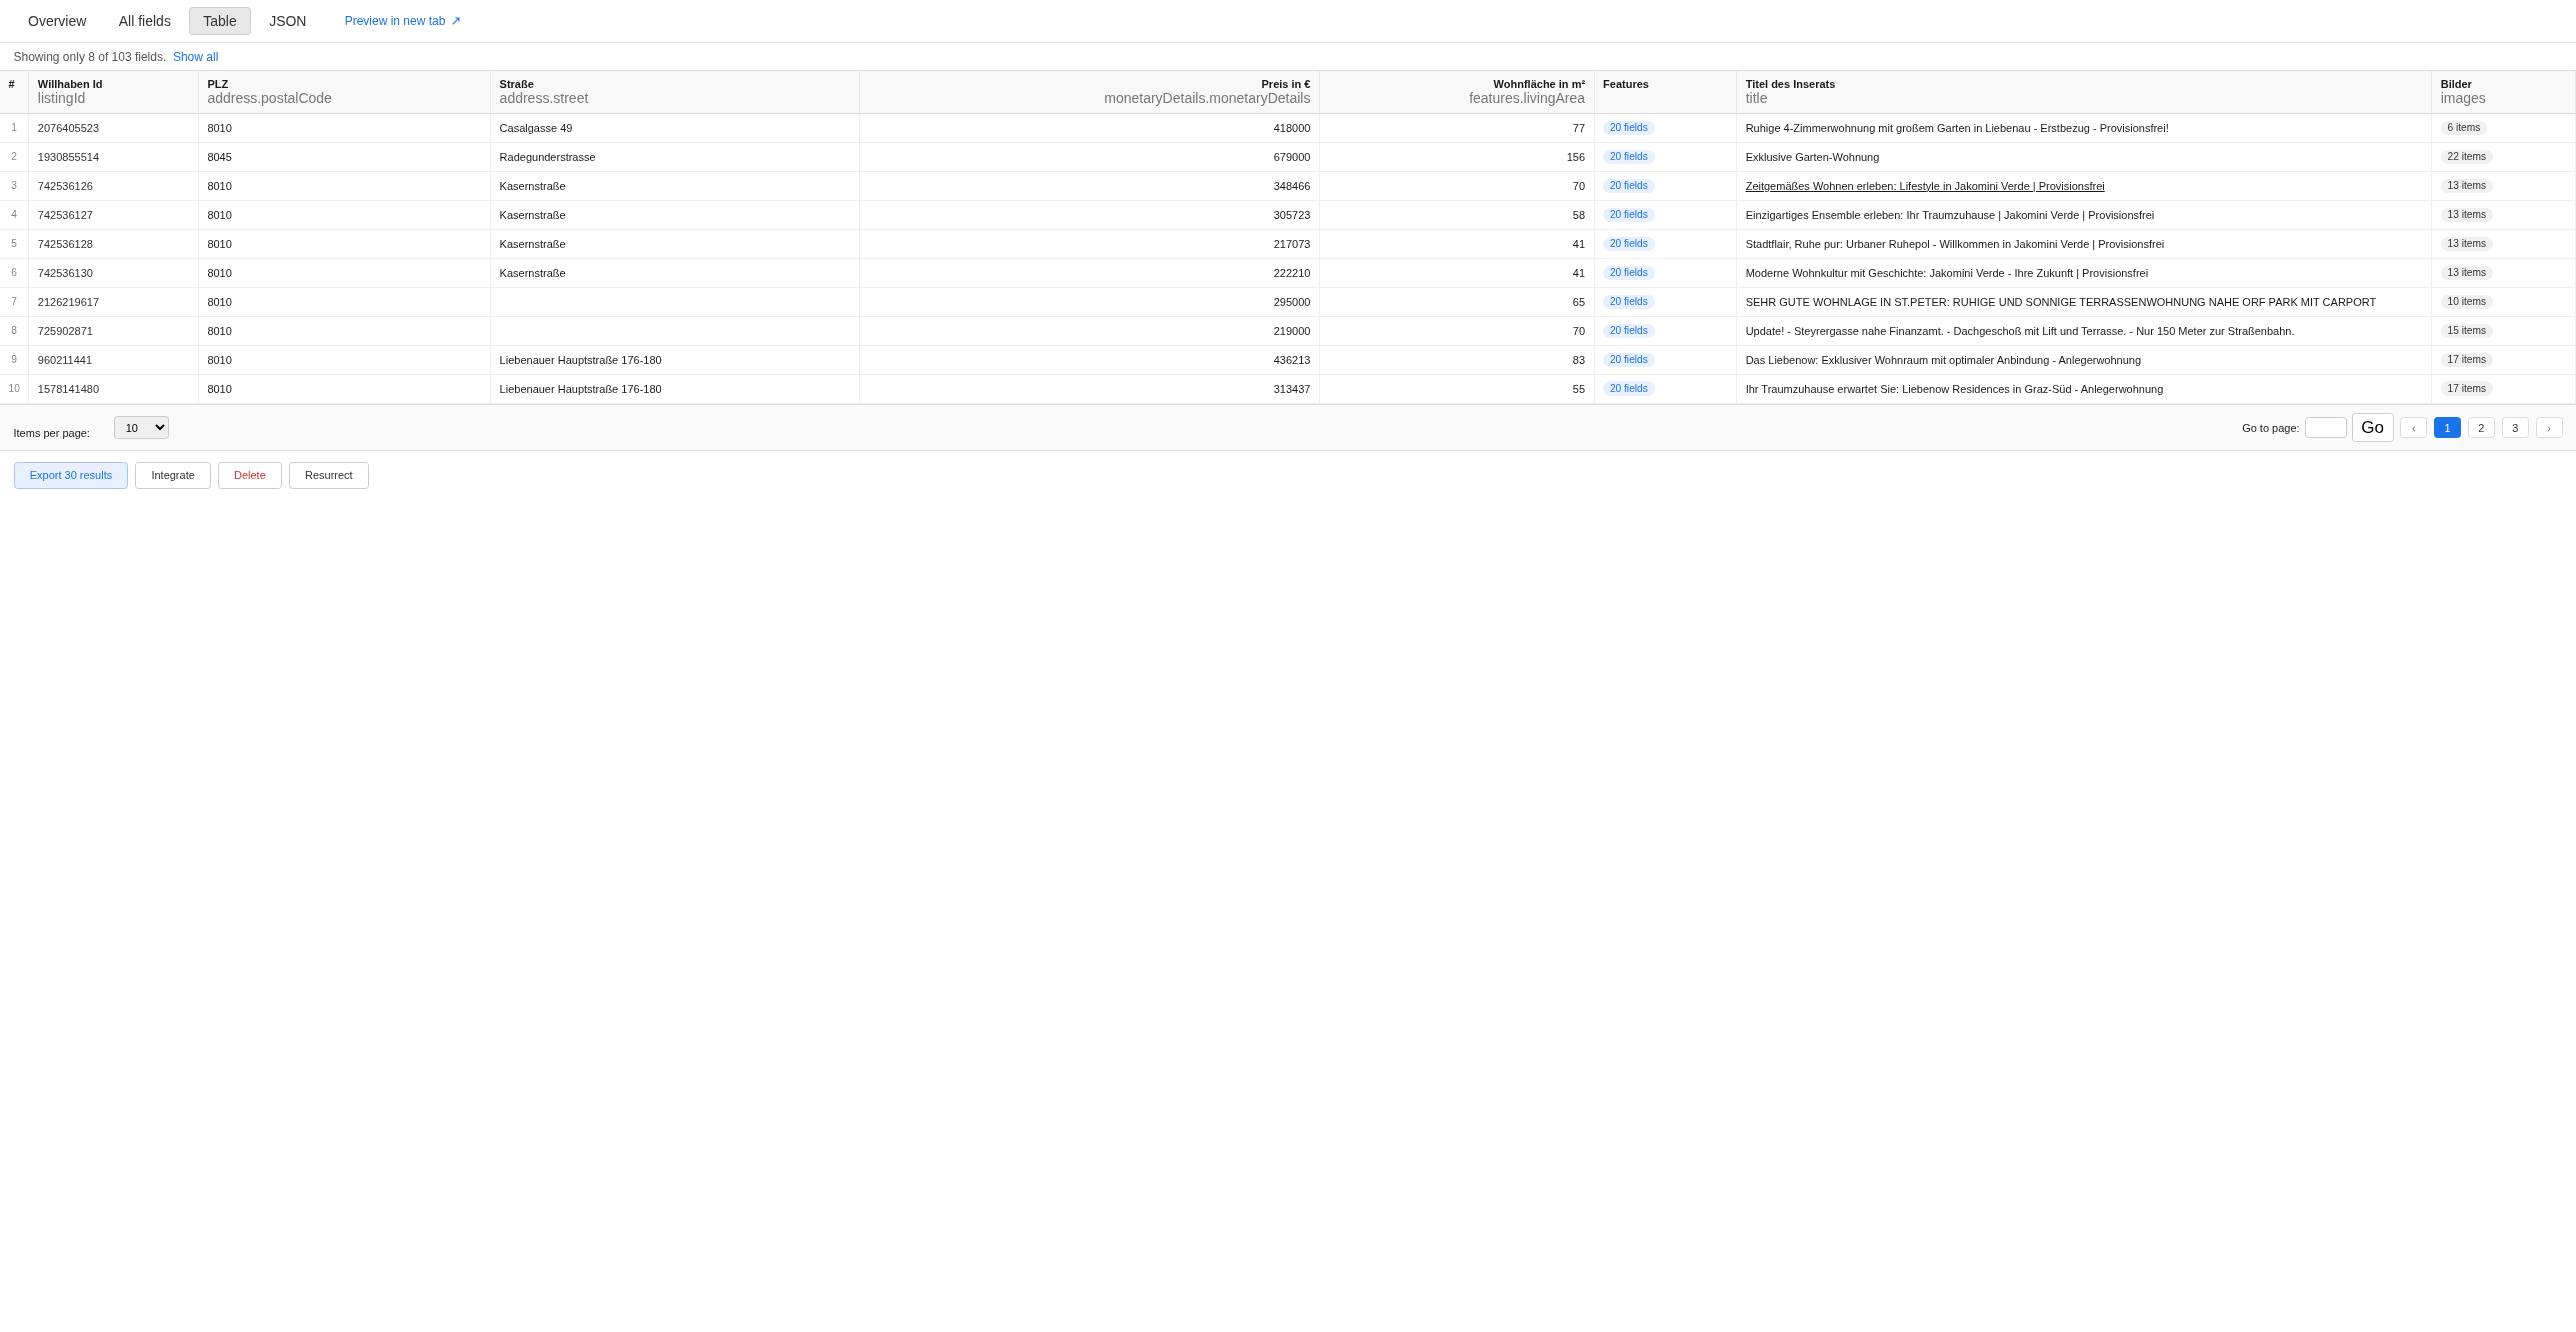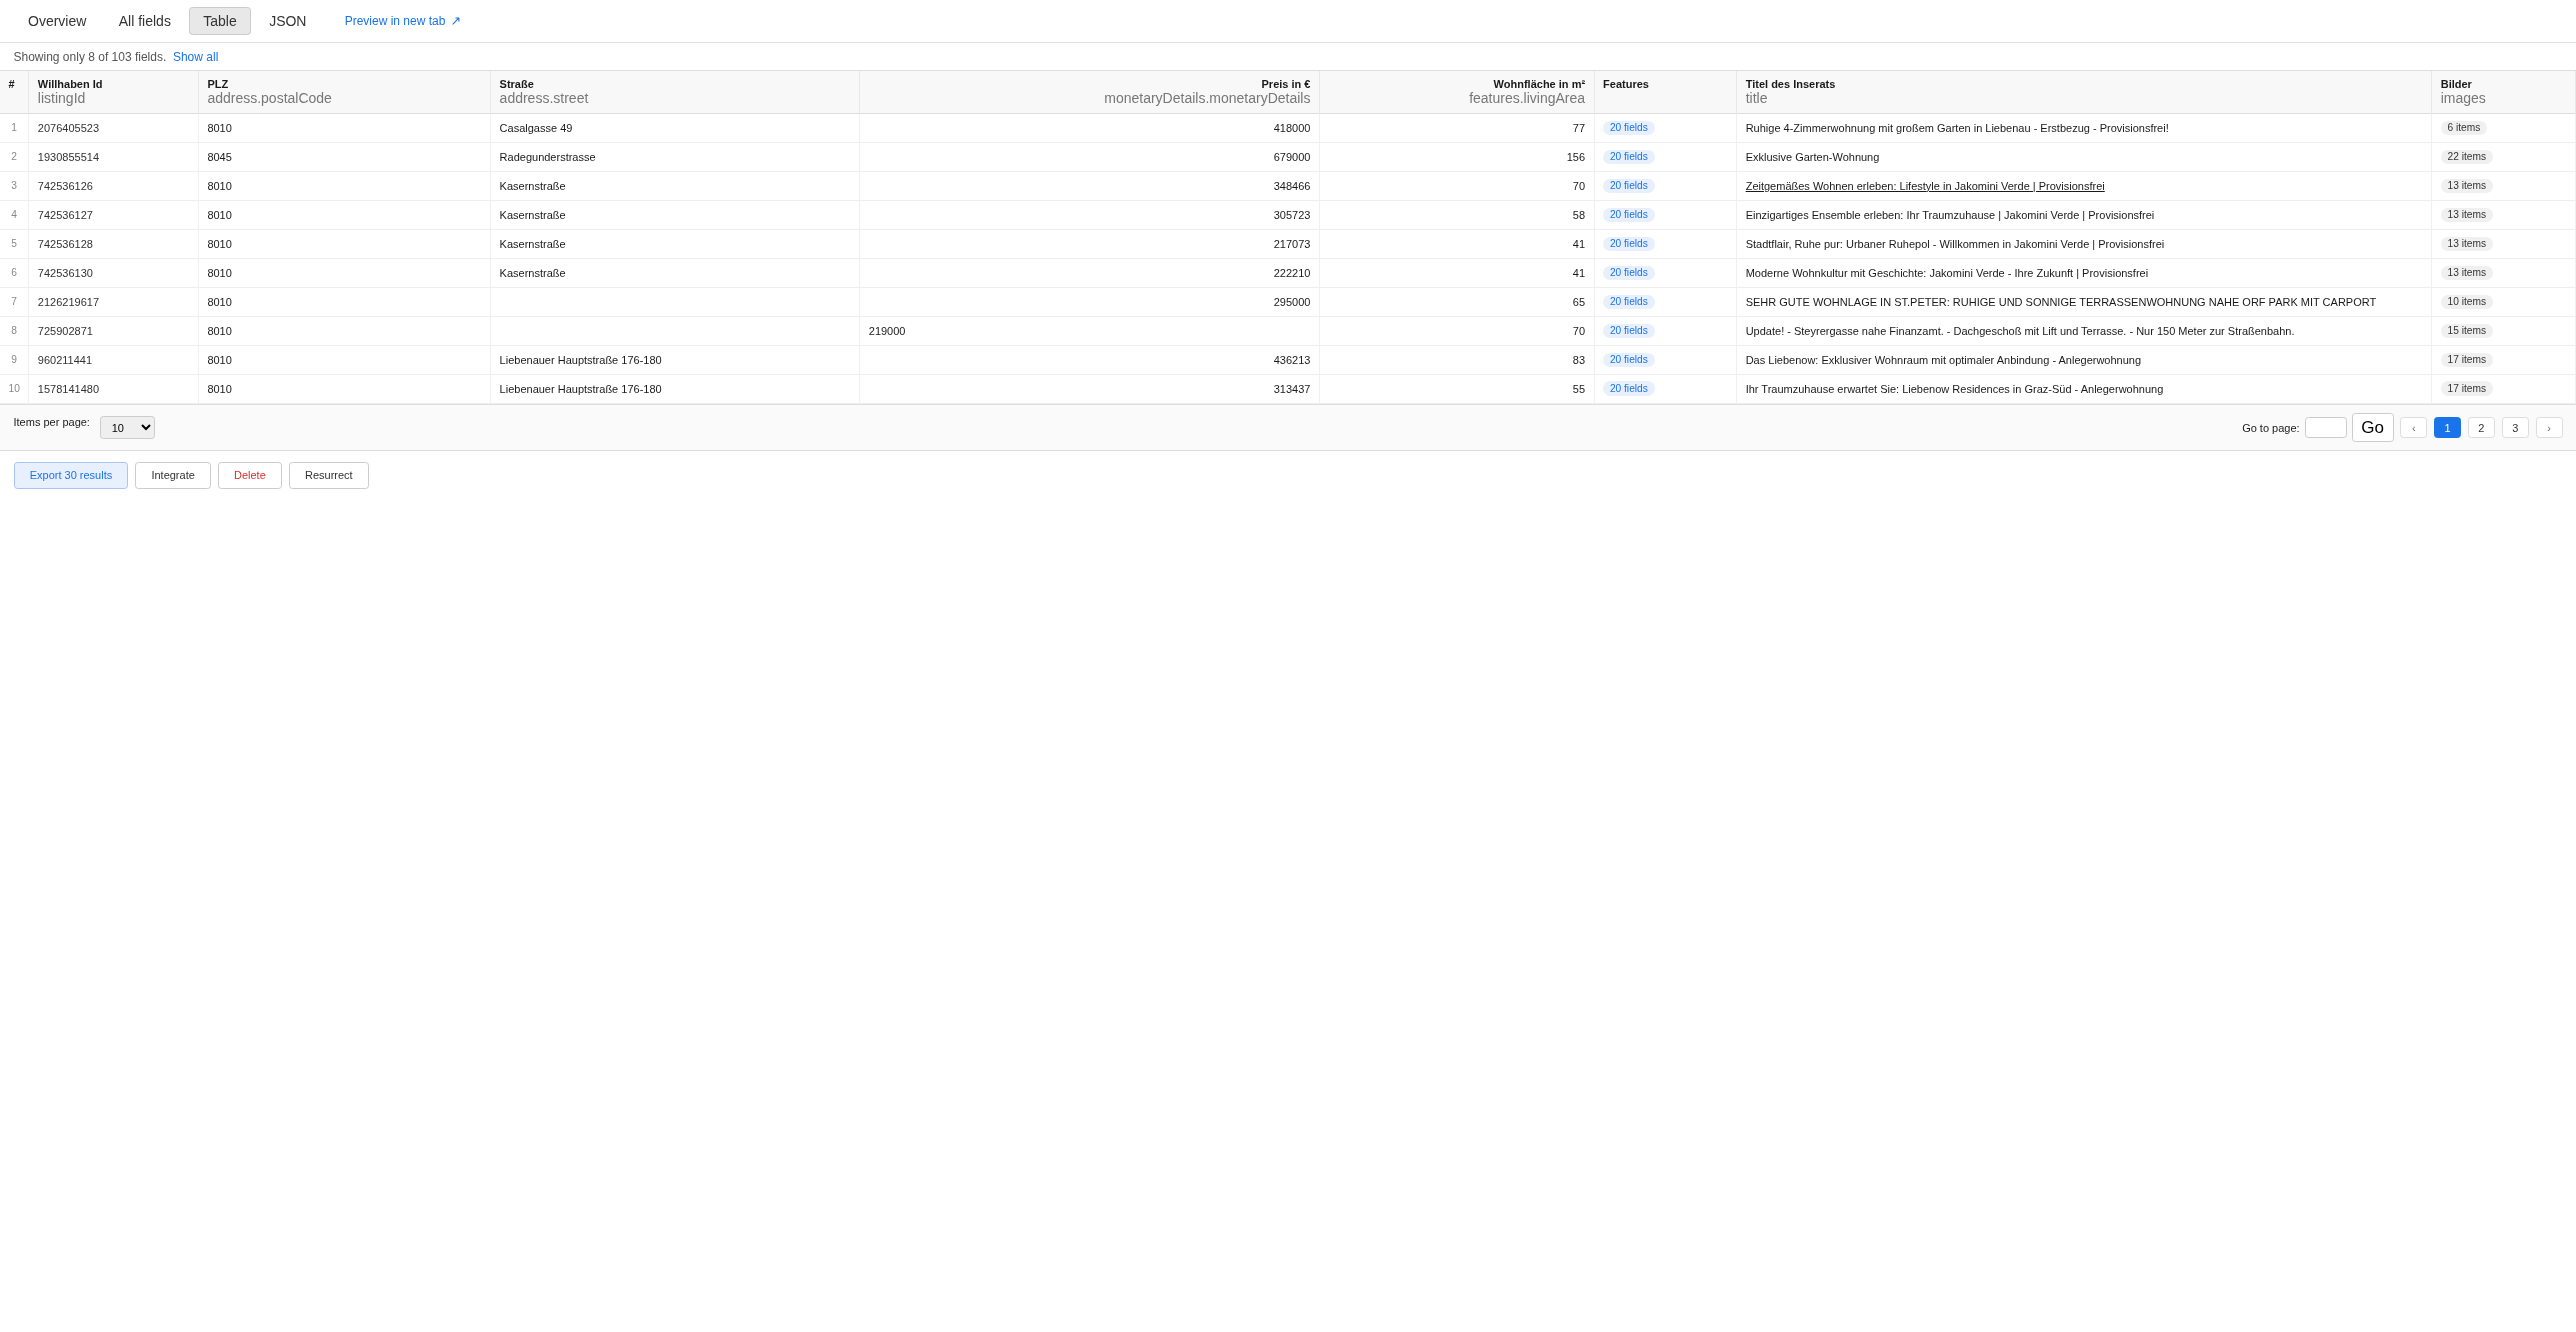--- a/index.html
+++ b/index.html
@@ -137,22 +137,22 @@
       display: flex;
       align-items: center;
       justify-content: space-between;
       padding: 8.5px 13.5px;
       border-top: 0.8px solid #ddd;
       background: #fafafa;
     }
 
     .items-per-page {
       display: flex;
-      align-items: flex-start;
-      gap: 10px;
+      align-items: flex-end;
+      gap: 24px;
       font-size: 11px;
     }
 
     .items-per-page select {
       padding: 3.4px 6.8px;
       border: 0.8px solid #ccc;
       border-radius: 3.4px;
       font-size: 11px;
       cursor: pointer;
     }
@@ -369,21 +369,21 @@
       <td style="text-align:right;">65</td>
       <td><span class="fields-badge">20 fields</span></td>
       <td style="max-width:339px;">SEHR GUTE WOHNLAGE IN ST.PETER: RUHIGE UND SONNIGE TERRASSENWOHNUNG NAHE ORF PARK MIT CARPORT</td>
       <td><span class="items-badge">10 items</span></td>
     </tr>
         <tr>
       <td class="row-num">8</td>
       <td class="id-cell">725902871</td>
       <td>8010</td>
       <td></td>
-      <td style="">219000</td>
+      <td style="text-align:right;">219000</td>
       <td style="text-align:right;">70</td>
       <td><span class="fields-badge">20 fields</span></td>
       <td style="max-width:339px;">Update! - Steyrergasse nahe Finanzamt. - Dachgeschoß mit Lift und Terrasse. - Nur 150 Meter zur Straßenbahn.</td>
       <td><span class="items-badge">15 items</span></td>
     </tr>
         <tr>
       <td class="row-num">9</td>
       <td class="id-cell">960211441</td>
       <td>8010</td>
       <td>Liebenauer Hauptstraße 176-180</td>

